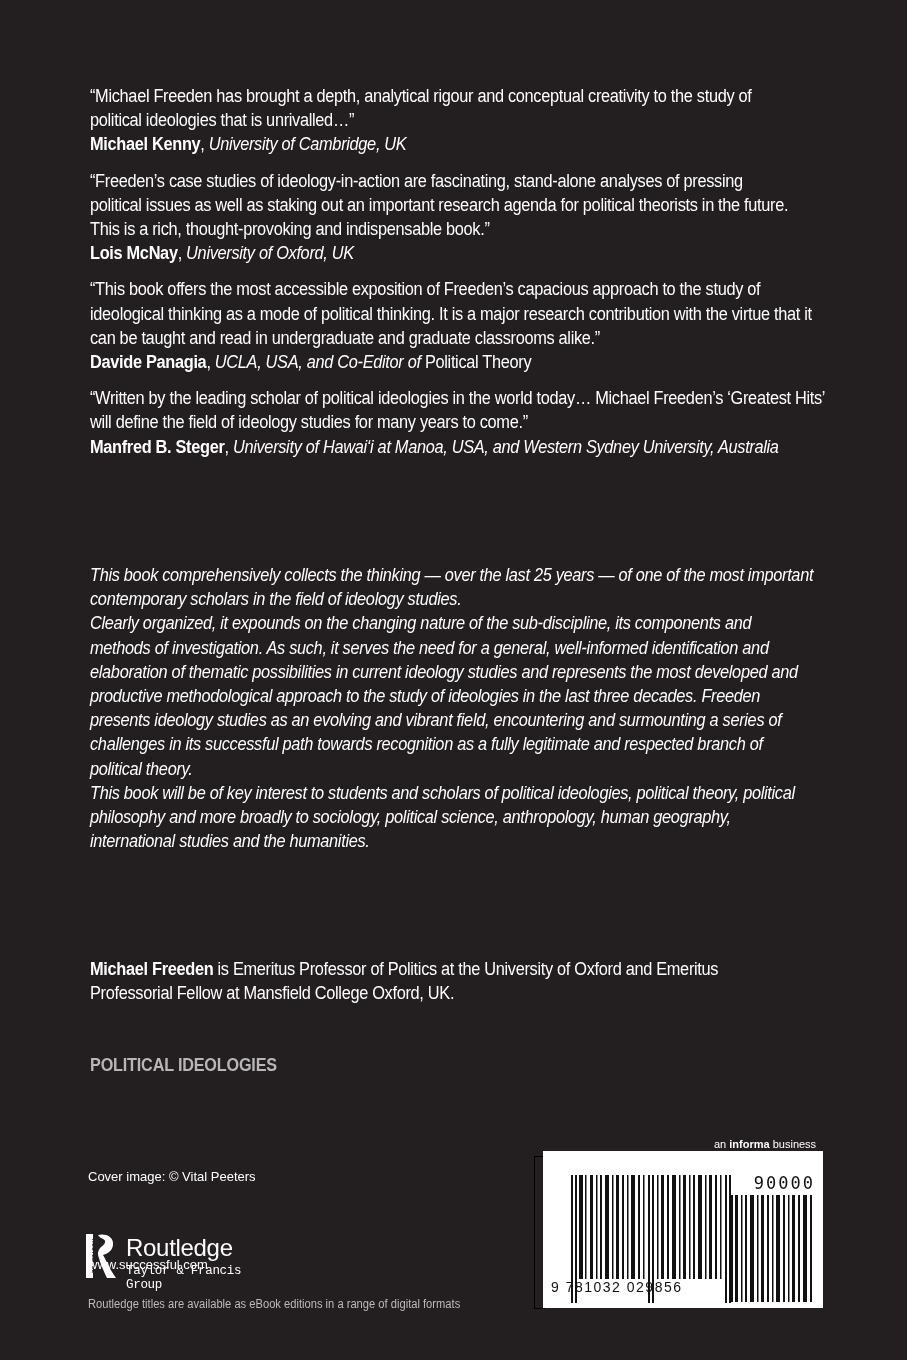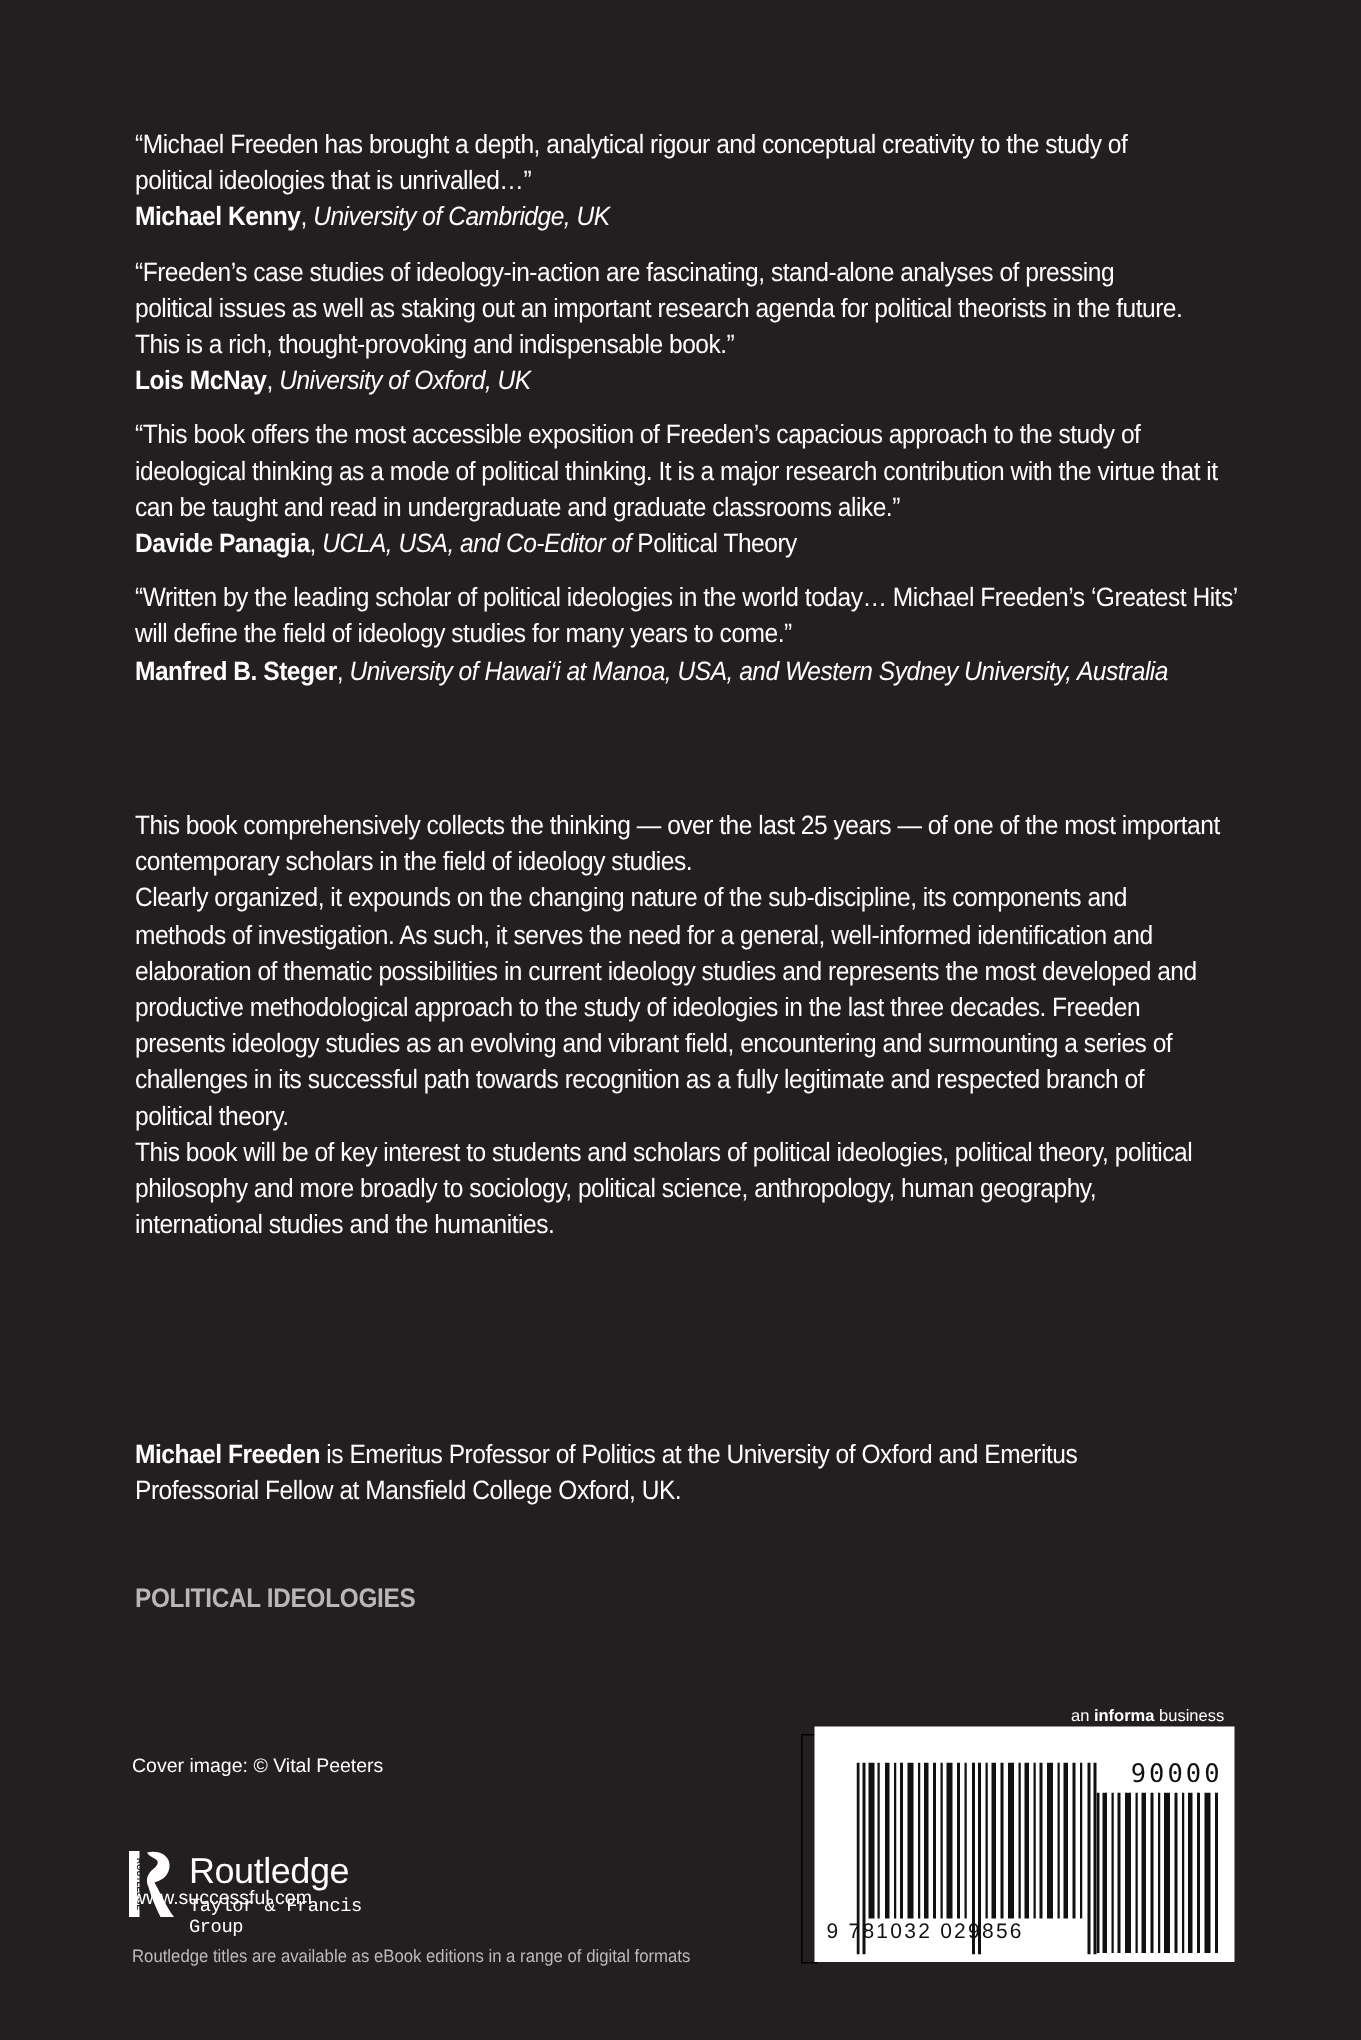--- a/index.html
+++ b/index.html
@@ -47,21 +47,21 @@
       <p style="width:780px">“This book offers the most accessible exposition of Freeden’s capacious approach to the study of ideological thinking as a mode of political thinking. It is a major research contribution with the virtue that it can be taught and read in undergraduate and graduate classrooms alike.”</p>
       <p><b>Davide Panagia</b>, <i>UCLA, USA, and Co-Editor of</i><span> Political Theory</span></p>
     </div>
     <div class="blk">
       <p style="width:790px">“Written by the leading scholar of political ideologies in the world today… Michael Freeden’s ‘Greatest Hits’ will define the field of ideology studies for many years to come.”</p>
       <p style="width:790px"><b>Manfred B. Steger</b>, <i>University of Hawai‘i at Manoa, USA, and Western Sydney University, Australia</i></p>
     </div>
   </div>
 </div>
 
-<div class="col" style="top:538px;">
+<div class="col" style="top:563px;font-style:italic;">
   <div class="t">
     <p class="blk" style="width:790px">This book comprehensively collects the thinking — over the last 25 years — of one of the most important contemporary scholars in the field of ideology studies.</p>
     <p class="blk" style="width:770px">Clearly organized, it expounds on the changing nature of the sub-discipline, its components and methods of investigation. As such, it serves the need for a general, well-informed identification and elaboration of thematic possibilities in current ideology studies and represents the most developed and productive methodological approach to the study of ideologies in the last three decades. Freeden presents ideology studies as an evolving and vibrant field, encountering and surmounting a series of challenges in its successful path towards recognition as a fully legitimate and respected branch of political theory.</p>
     <p class="blk" style="width:760px">This book will be of key interest to students and scholars of political ideologies, political theory, political philosophy and more broadly to sociology, political science, anthropology, human geography, international studies and the humanities.</p>
   </div>
 </div>
 
 <div class="col" style="top:957px;">
   <div class="t">
     <p style="width:760px"><b>Michael Freeden</b><span> is Emeritus Professor of Politics at the University of Oxford and Emeritus Professorial Fellow at Mansfield College Oxford, UK.</span></p>

